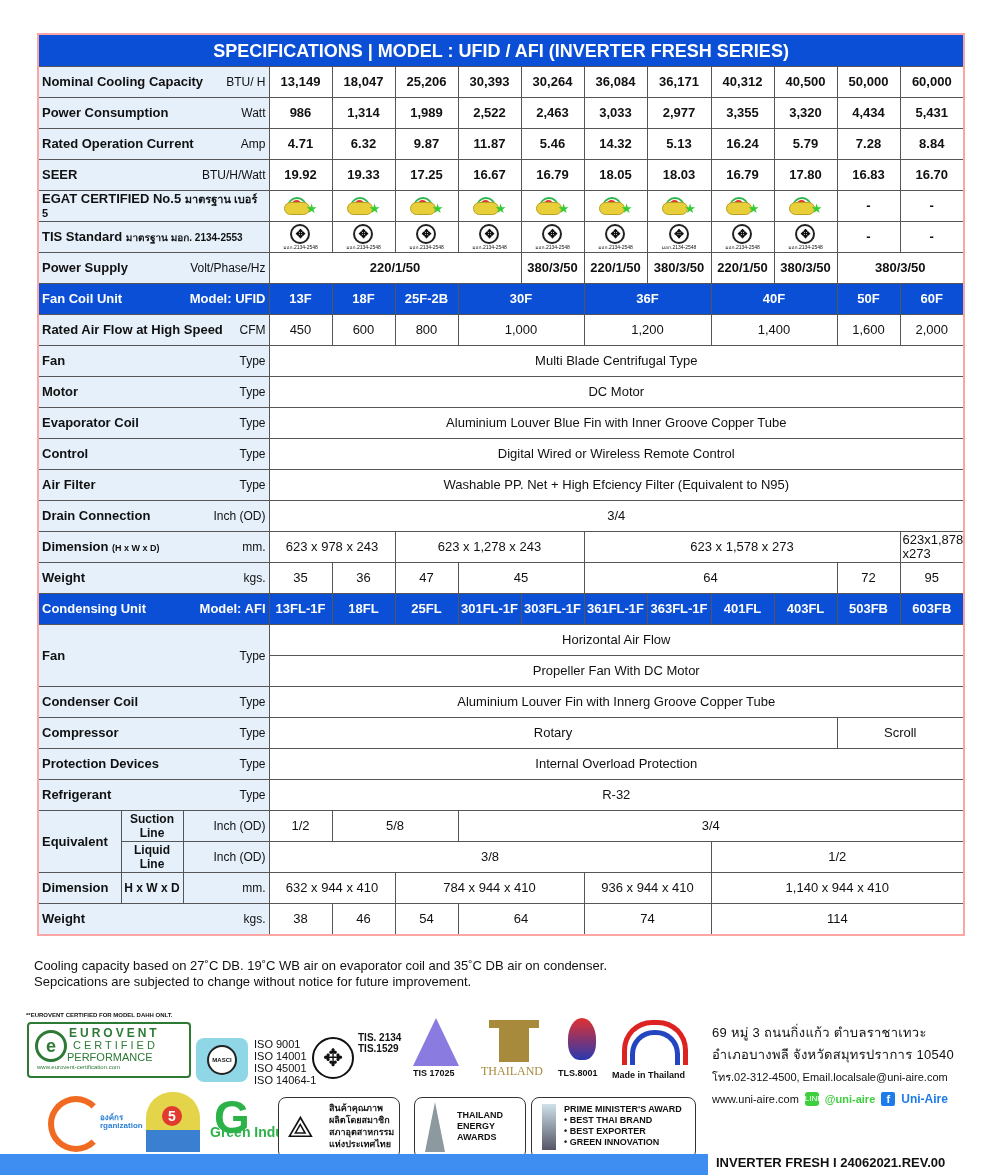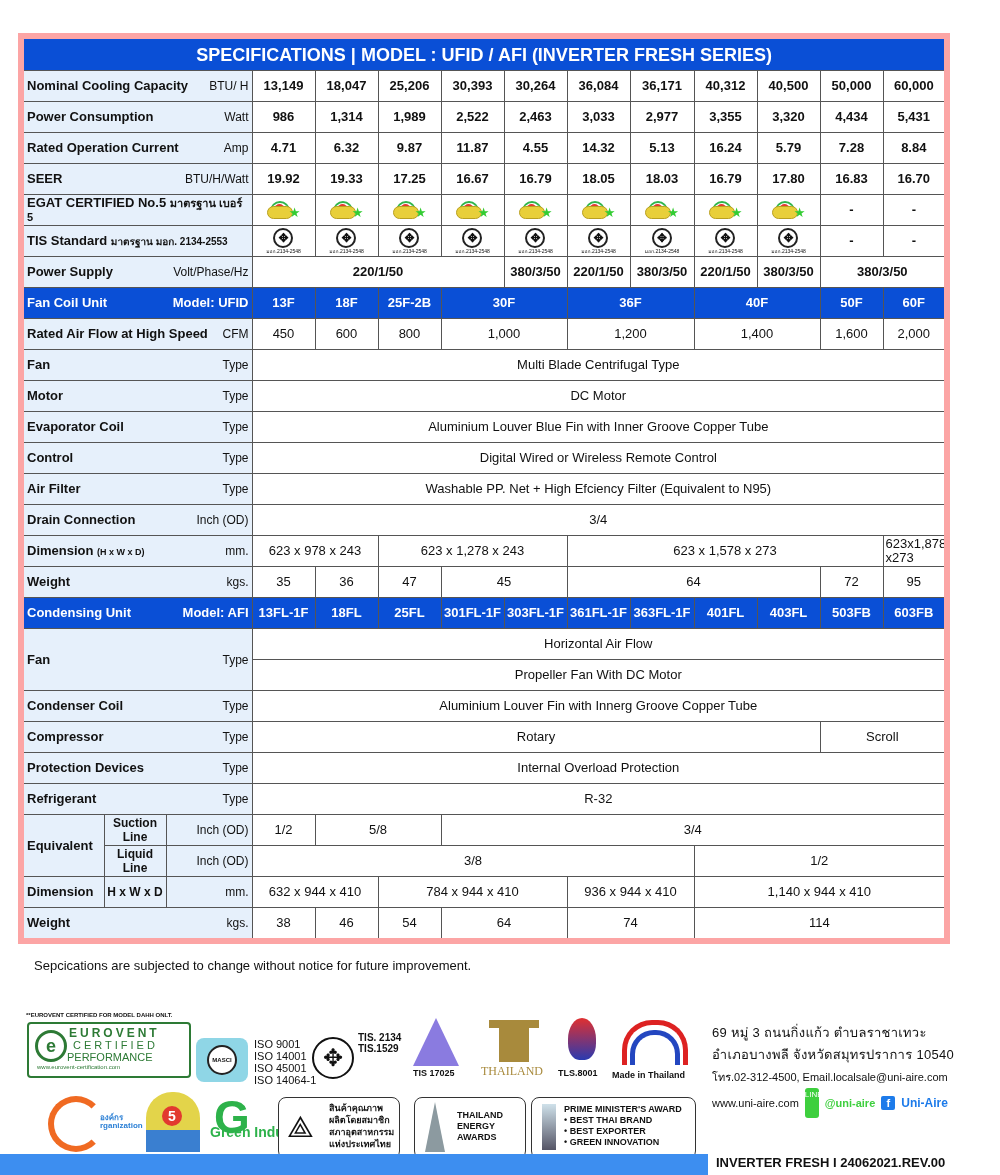--- a/index.html
+++ b/index.html
@@ -1,17 +1,17 @@
 <!DOCTYPE html>
 <html><head>
 <meta charset="utf-8">
 <style>
   html,body{margin:0;padding:0;background:#fff;}
   body{width:1000px;height:1175px;position:relative;font-family:"Liberation Sans",sans-serif;color:#111;overflow:hidden;}
-  table.spec{position:absolute;left:18px;top:33px;width:927px;border-collapse:collapse;table-layout:fixed;border:6px solid #fca5a5;}
+  table.spec{position:absolute;left:37px;top:33px;width:927px;border-collapse:collapse;table-layout:fixed;border:2px solid #fca5a5;}
   table.spec td{border:1px solid #555;text-align:center;vertical-align:middle;font-size:13px;padding:0;line-height:14px;overflow:hidden;}
   table.spec td.lab{background:#e6f0fb;text-align:left;padding:0 3px;font-weight:bold;font-size:13px;}
   table.spec td.lab .u{float:right;font-weight:normal;font-size:12px;}
   table.spec td.sub{background:#e6f0fb;font-weight:bold;font-size:12px;}
   table.spec td.unit{background:#e6f0fb;font-size:12px;text-align:right;padding-right:3px;}
   tr.title td{background:#0a4fd6;color:#fff;font-weight:bold;font-size:18px;height:31px;}
   tr.bh td{background:#0a4fd6;color:#fff;font-weight:bold;font-size:13px;}
   tr.bh td.lab{background:#0a4fd6;color:#fff;}
   tr.bh td.lab .u{font-weight:bold;font-size:13px;}
   tr.r td{height:30px;}
@@ -71,21 +71,21 @@
   .tea .t{position:absolute;left:42px;top:12px;font-size:9px;font-weight:bold;line-height:11px;}
   .pma{left:531px;top:87px;width:163px;height:60px;}
   .pma .tr{position:absolute;left:10px;top:6px;width:14px;height:46px;background:linear-gradient(#cfe1ea,#556);}
   .pma .t{position:absolute;left:32px;top:6px;font-size:9px;font-weight:bold;line-height:11px;white-space:nowrap;}
   .blue-bar{position:absolute;left:0;top:1154px;width:708px;height:21px;background:#3d8ef0;}
   .co{position:absolute;left:712px;top:1022px;width:280px;}
   .co .n{font-size:16px;font-weight:bold;line-height:22px;}
   .co .a{font-size:13px;line-height:22px;letter-spacing:0.3px;}
   .co .p{font-size:11px;line-height:22px;}
   .co .w{font-size:11px;line-height:22px;display:flex;align-items:center;gap:6px;}
-  .line-ic{display:inline-block;width:14px;height:30px;background:#3ecf3e;border-radius:3px;color:#fff;font-size:8px;text-align:center;line-height:14px;}
+  .line-ic{display:inline-block;width:14px;height:14px;background:#3ecf3e;border-radius:3px;color:#fff;font-size:8px;text-align:center;line-height:14px;}
   .fb-ic{display:inline-block;width:14px;height:14px;background:#1d7bea;border-radius:2px;color:#fff;font-size:11px;font-weight:bold;text-align:center;line-height:14px;}
   .co .lin{color:#3ecf3e;font-weight:bold;}
   .co .fb{color:#1d7bea;font-weight:bold;font-size:12px;}
   .rev{position:absolute;left:716px;top:1155px;font-size:13px;font-weight:bold;}
 </style>
 </head>
 <body>
 
 <table class="spec">
   <colgroup>
@@ -136,21 +136,21 @@
     <td class="b">3,320</td>
     <td class="b">4,434</td>
     <td class="b">5,431</td>
   </tr>
   <tr class="r">
     <td class="lab" colspan="3"><span>Rated Operation Current</span><span class="u">Amp</span></td>
     <td class="b">4.71</td>
     <td class="b">6.32</td>
     <td class="b">9.87</td>
     <td class="b">11.87</td>
-    <td class="b">4.55</td>
+    <td class="b">5.46</td>
     <td class="b">14.32</td>
     <td class="b">5.13</td>
     <td class="b">16.24</td>
     <td class="b">5.79</td>
     <td class="b">7.28</td>
     <td class="b">8.84</td>
   </tr>
   <tr class="r">
     <td class="lab" colspan="3"><span>SEER</span><span class="u">BTU/H/Watt</span></td>
     <td class="b">19.92</td>
@@ -335,20 +335,21 @@
     <td>46</td>
     <td>54</td>
     <td colspan="2">64</td>
     <td colspan="2">74</td>
     <td colspan="4">114</td>
   </tr>
 </tbody>
   </table>
 
 <div class="notes">
+  <div>Cooling capacity based on 27˚C DB. 19˚C WB air on evaporator coil and 35˚C DB air on condenser.</div>
   <div>Sepcications are subjected to change without notice for future improvement.</div>
 </div>
 
 <div class="logos">
   <div class="lg eur-note">**EUROVENT CERTIFIED FOR MODEL DAHH ONLT.</div>
   <div class="lg eur">
     <div class="logo">e</div>
     <div class="e1">EUROVENT</div>
     <div class="e2">CERTIFIED</div>
     <div class="e3">PERFORMANCE</div>

